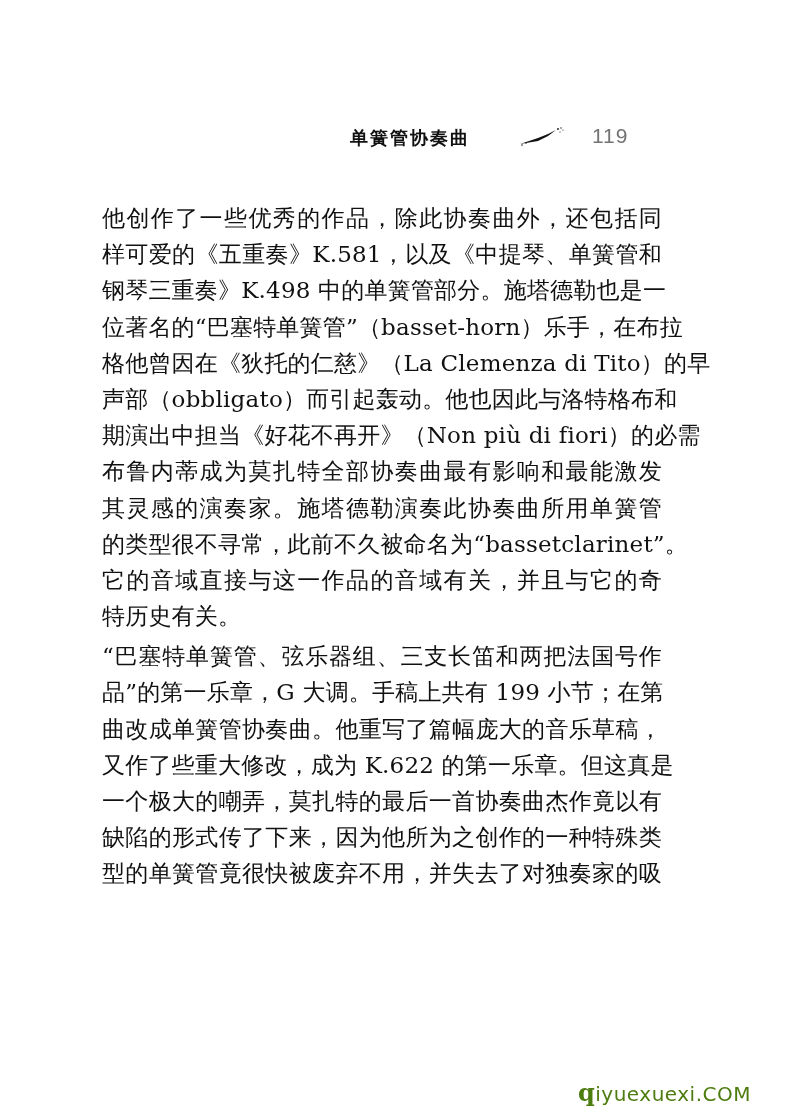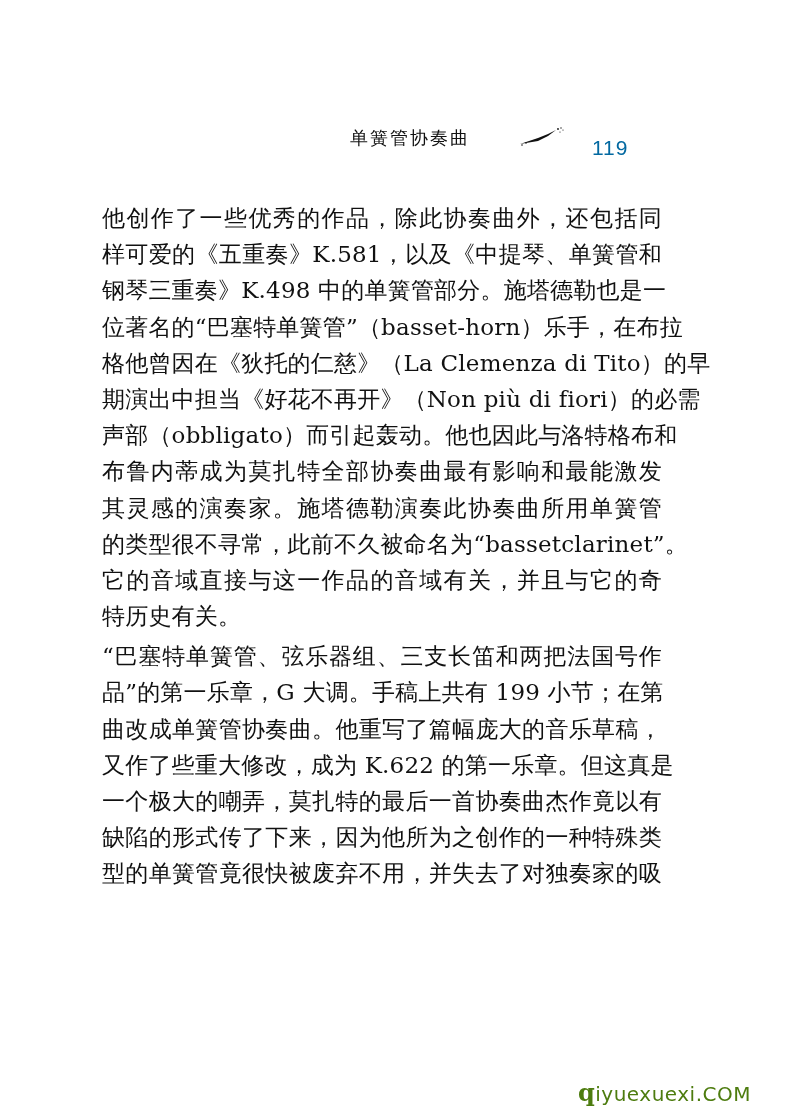--- a/index.html
+++ b/index.html
@@ -1,23 +1,23 @@
 <!DOCTYPE html>
 <html><head>
 <meta charset="utf-8">
 <style>
   html, body { margin: 0; padding: 0; background: #ffffff; }
   body { width: 794px; height: 1120px; position: relative; overflow: hidden;
          font-family: "DejaVu Serif", "Liberation Serif", serif; color: #111; }
   .header { position: absolute; top: 122px; left: 350px; width: 290px; height: 34px; }
   .header-title { position: absolute; left: 0; top: 4px; font-family: "DejaVu Sans", sans-serif;
-                  font-weight: normal; font-size: 18px; letter-spacing: 2px; color: #111; }
+                  font-weight: bold; font-size: 18px; letter-spacing: 2px; color: #111; }
   .header-ornament { position: absolute; left: 168px; top: 2px; width: 48px; height: 24px; }
-  .header-page { position: absolute; left: 242px; top: 14px; font-family: "Liberation Sans", sans-serif;
-                 font-size: 21px; color: #0369a1; letter-spacing: 1px; }
+  .header-page { position: absolute; left: 242px; top: 2px; font-family: "Liberation Sans", sans-serif;
+                 font-size: 21px; color: #737373; letter-spacing: 1px; }
   .body-text { position: absolute; left: 102px; top: 200px; width: 560px; }
   .line { display: block; height: 36.2px; line-height: 36px; font-size: 23px; white-space: nowrap;
           text-align: justify; text-align-last: justify; letter-spacing: 0.2px; }
   .line.last { text-align-last: left; }
   .line.indent { padding-left: 48px; }
   .para-gap { height: 4px; }
   .watermark { position: absolute; left: 578px; top: 1078px; font-family: "DejaVu Sans", sans-serif;
                font-size: 20px; color: #4d7c0f; letter-spacing: 0.5px; }
   .watermark .q { font-family: "DejaVu Serif", serif; font-weight: bold; font-size: 24px; }
 </style>
@@ -38,22 +38,22 @@
   <span class="header-page">119</span>
 </div>
 
 <div class="body-text">
   <div>
     <span class="line">他创作了一些优秀的作品，除此协奏曲外，还包括同</span>
     <span class="line">样可爱的《五重奏》K.581，以及《中提琴、单簧管和</span>
     <span class="line">钢琴三重奏》K.498 中的单簧管部分。施塔德勒也是一</span>
     <span class="line">位著名的“巴塞特单簧管”（basset-horn）乐手，在布拉</span>
     <span class="line">格他曾因在《狄托的仁慈》（La Clemenza di Tito）的早</span>
+    <span class="line">声部（obbligato）而引起轰动。他也因此与洛特格布和</span>
     <span class="line">期演出中担当《好花不再开》（Non più di fiori）的必需</span>
-    <span class="line">声部（obbligato）而引起轰动。他也因此与洛特格布和</span>
     <span class="line">布鲁内蒂成为莫扎特全部协奏曲最有影响和最能激发</span>
     <span class="line">其灵感的演奏家。施塔德勒演奏此协奏曲所用单簧管</span>
     <span class="line">的类型很不寻常，此前不久被命名为“bassetclarinet”。</span>
     <span class="line">它的音域直接与这一作品的音域有关，并且与它的奇</span>
     <span class="line last">特历史有关。</span>
   </div>
   <div class="para-gap"></div>
   <div>
     <span class="line">“巴塞特单簧管、弦乐器组、三支长笛和两把法国号作</span>
     <span class="line">品”的第一乐章，G 大调。手稿上共有 199 小节；在第</span>

